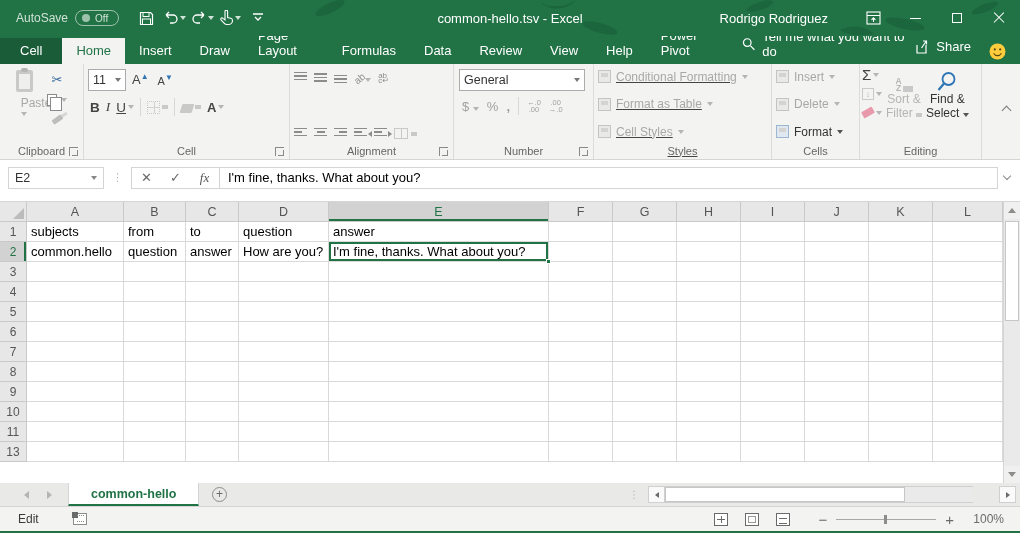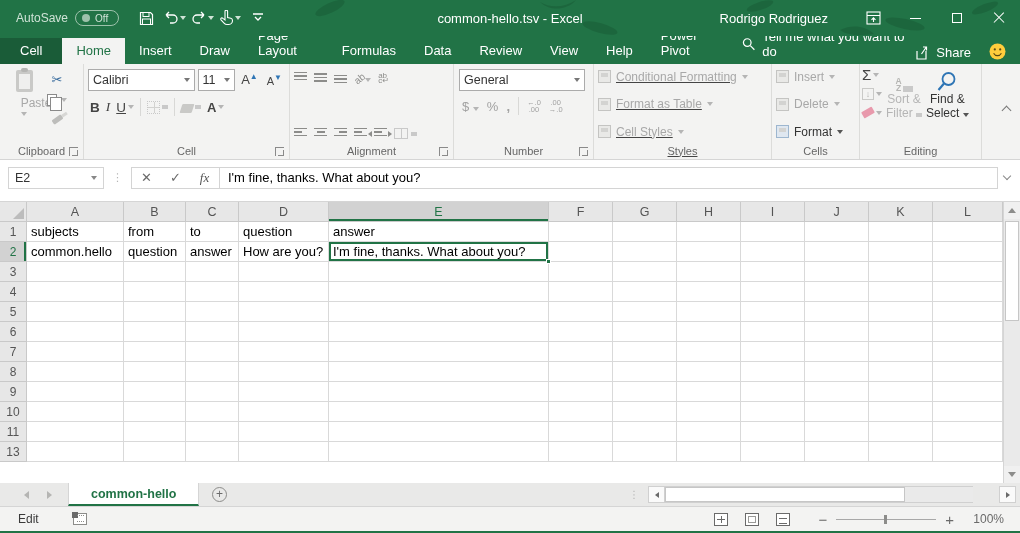--- a/index.html
+++ b/index.html
@@ -27,21 +27,21 @@
   .xwrap i, .xwrap b { position:absolute; left:-1px; top:5px; width:14px; height:1.4px; background:#fff; }
   .xwrap i { transform:rotate(45deg);} .xwrap b { transform:rotate(-45deg);}
 
   
   .tabrow { height:28px; background:#217346; display:flex; align-items:flex-end; flex:0 0 auto; }
   .rtab { padding:5px 14px 6px; color:#fff; font-size:13px; cursor:default; }
   .rtab.file { background:#1a5c38; padding:5px 20px 6px; }
   .rtab.active { background:#f3f3f2; color:#217346; }
   .tellme { display:flex; align-items:center; gap:7px; color:#fff; margin-left:14px; padding-bottom:5px; font-size:13px; }
   .tr-spacer { flex:1; }
-  .share { display:flex; align-items:center; gap:6px; color:#fff; padding-bottom:4px; margin-right:18px; font-size:13px; }
+  .share { display:flex; align-items:center; gap:6px; color:#fff; padding-bottom:10px; margin-right:18px; font-size:13px; }
   .smiley { margin-right:14px; padding-bottom:4px; }
 
   
   .ribbon { height:96px; background:#f3f3f2; border-bottom:1px solid #d5d5d5; display:flex; flex:0 0 auto; }
   .rgroup { display:flex; flex-direction:column; border-right:1px solid #dcdcda; padding:3px 2px 0; }
   .rg-body { flex:1; display:flex; }
   .rg-label { height:17px; display:flex; align-items:center; justify-content:center; font-size:11px; color:#666; position:relative; }
   .launcher { position:absolute; right:3px; bottom:3px; width:9px; height:9px; border-left:1px solid #8a8a8a; border-top:1px solid #8a8a8a; }
   .launcher::after { content:""; position:absolute; right:0px; bottom:0px; width:5px; height:5px; border-right:1.5px solid #8a8a8a; border-bottom:1.5px solid #8a8a8a; }
   .dis { color:#a8a8a8 !important; }
@@ -339,24 +339,20 @@
       </div>
       <div class="rg-label">
           <span>Clipboard</span>
           <span class="launcher"></span>
         </div>
     </div>
 
     <div class="rgroup fontgrp" style="width:206px">
       <div class="rg-body" style="flex-direction:column">
         <div class="row1">
-          <span class="combo fontname">
-              <span>Calibri</span>
-              <span class="arr"></span>
-            </span>
           <span class="combo fontsize">
               <span>11</span>
               <span class="arr"></span>
             </span>
           <span class="azbtn"><span>A</span><sup>▲</sup></span>
           <span class="azbtn" style="font-size:11px"><span>A</span><sup>▼</sup></span>
         </div>
         <div class="row2">
           <span class="fmt">
               <b class="b">B</b>

